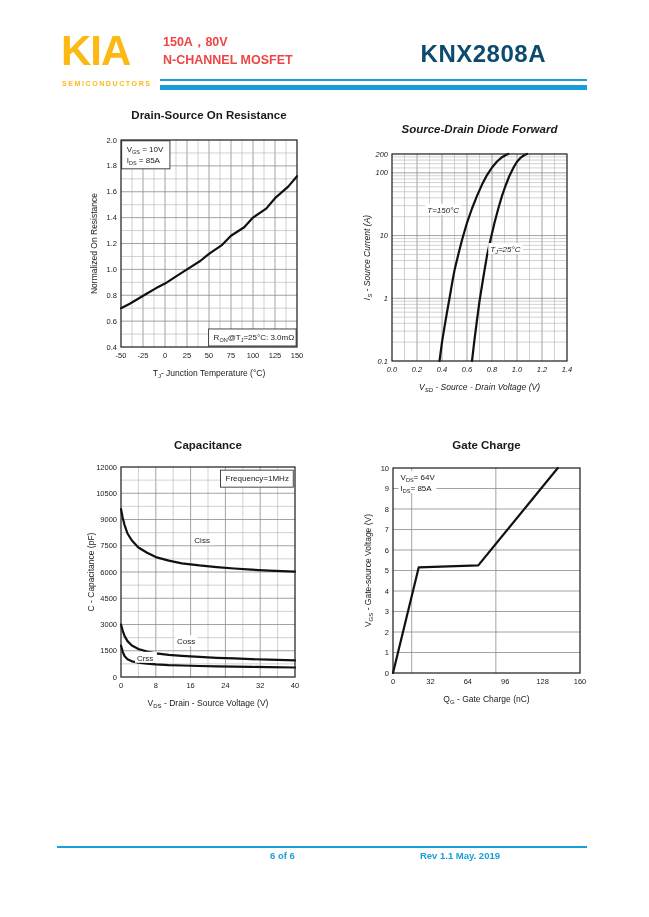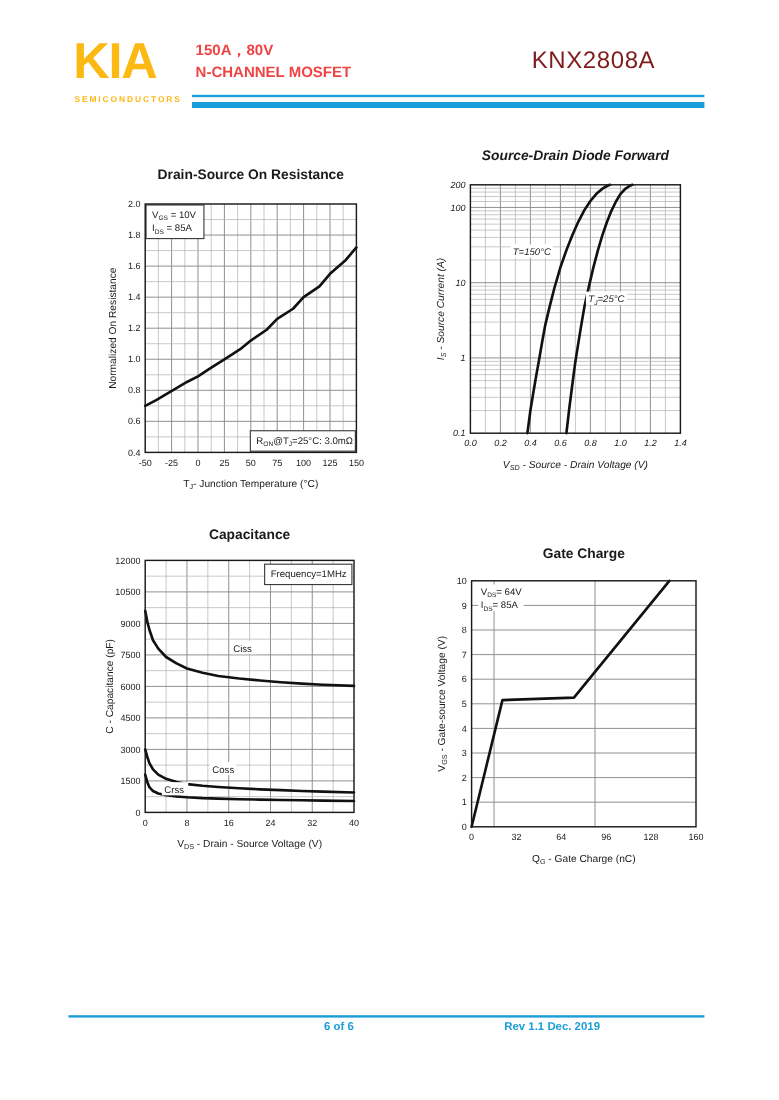--- a/index.html
+++ b/index.html
@@ -5,30 +5,30 @@
   html,body{margin:0;padding:0;background:#ffffff;}
   .page{position:relative;width:587px;height:917px;background:#fff;overflow:hidden;
         font-family:"Liberation Sans",sans-serif;}
   
   .logo{position:absolute;left:61px;top:30px;font-size:42px;font-weight:800;
         letter-spacing:-1px;color:#FDB913;line-height:1;}
   .logo-sub{position:absolute;left:62px;top:80px;font-size:7px;font-weight:bold;
         letter-spacing:1.6px;color:#FDB913;}
   .device-block{position:absolute;left:163px;top:33px;color:#ef4444;
         font-size:12.5px;font-weight:bold;line-height:18px;}
-  .part-number{position:absolute;right:41px;top:40px;color:#7f1d1d;font-size:20px;
-        font-weight:400;letter-spacing:0.5px;}
+  .part-number{position:absolute;right:41px;top:40px;color:#0c4a6e;font-size:24px;
+        font-weight:700;letter-spacing:0.5px;}
   .rule-thin{position:absolute;left:160px;top:79px;width:450px;height:2px;background:#1A9ED9;}
   .rule-thick{position:absolute;left:160px;top:85px;width:450px;height:5px;background:#1A9ED9;}
   
   figure.chart{position:absolute;margin:0;padding:0;width:290px;height:292px;}
-  #chart-0{left:55px;top:133px;}
+  #chart-0{left:55px;top:103px;}
   #chart-1{left:330px;top:117px;font-style:italic;}
   #chart-2{left:55px;top:433px;text-decoration:underline;}
-  #chart-3{left:330px;top:433px;margin-top:16px;}
+  #chart-3{left:330px;top:433px;}
   svg text{font-family:"Liberation Sans",sans-serif;fill:#1a1a1a;}
   
   .footer-rule{position:absolute;left:57px;top:846px;width:541px;height:2px;background:#1A9ED9;}
   .page-num{position:absolute;left:270px;top:850px;width:80px;
         color:#1A9ED9;font-size:9.5px;font-weight:bold;}
   .rev{position:absolute;right:87px;top:850px;color:#1A9ED9;font-size:9.5px;font-weight:bold;}
 </style>
 </head>
 <body>
 
@@ -300,16 +300,16 @@
             <text x="59" y="37.6" text-anchor="end" font-size="7.5">10</text>
           </g>
           <text x="156.5" y="269" text-anchor="middle" font-size="8.5"><tspan font-size="8.5">Q</tspan><tspan font-size="6" dy="1.8">G</tspan><tspan font-size="8.5" dy="-1.8"> - Gate Charge (nC)</tspan></text>
           <text x="41" y="137.5" text-anchor="middle" font-size="8.5" transform="rotate(-90 41 137.5)"><tspan font-size="8.5">V</tspan><tspan font-size="6" dy="1.8">GS</tspan><tspan font-size="8.5" dy="-1.8"> - Gate-source Voltage (V)</tspan></text>
         </svg></figure>
   </main>
 
   <footer>
     <div class="footer-rule"></div>
     <div class="page-num">6 of 6</div>
-    <div class="rev">Rev 1.1 Dec. 2019</div>
+    <div class="rev">Rev 1.1 May. 2019</div>
   </footer>
 
 </div>
 
 </body></html>

